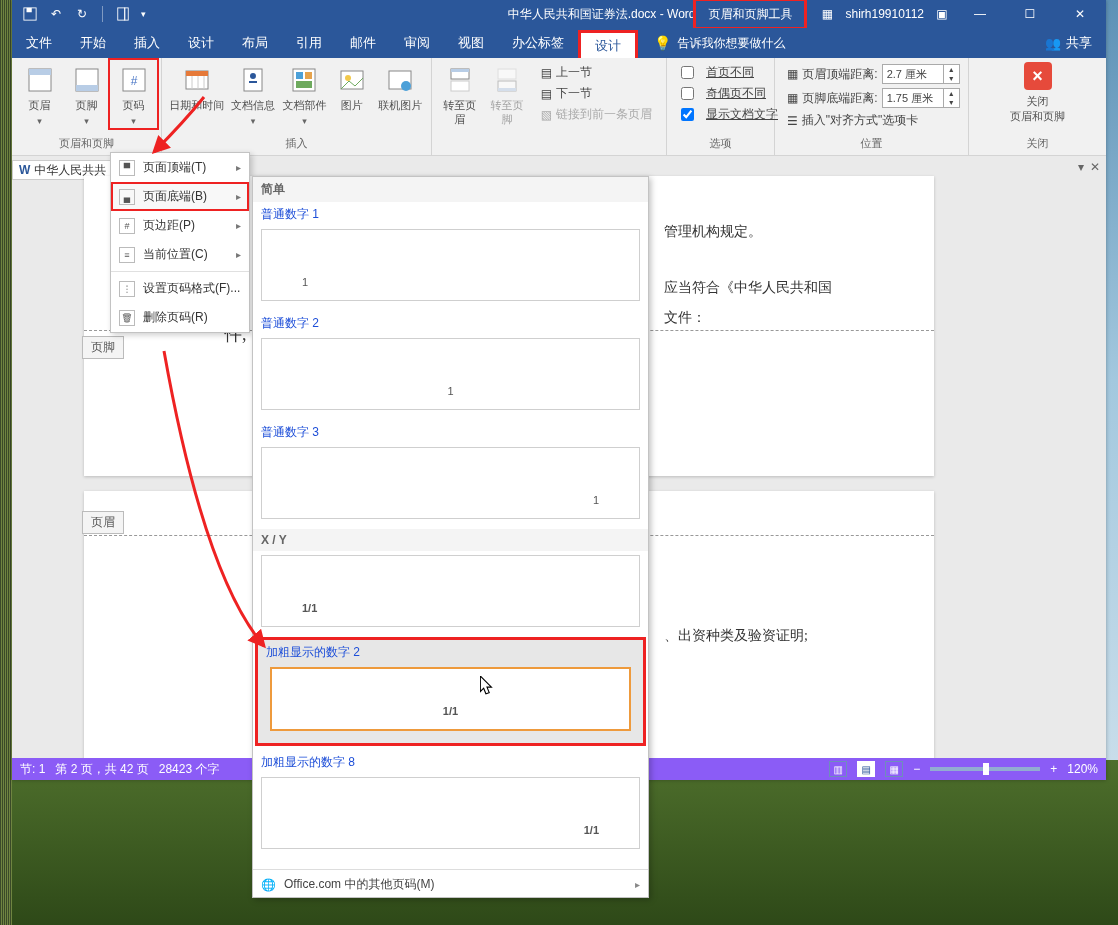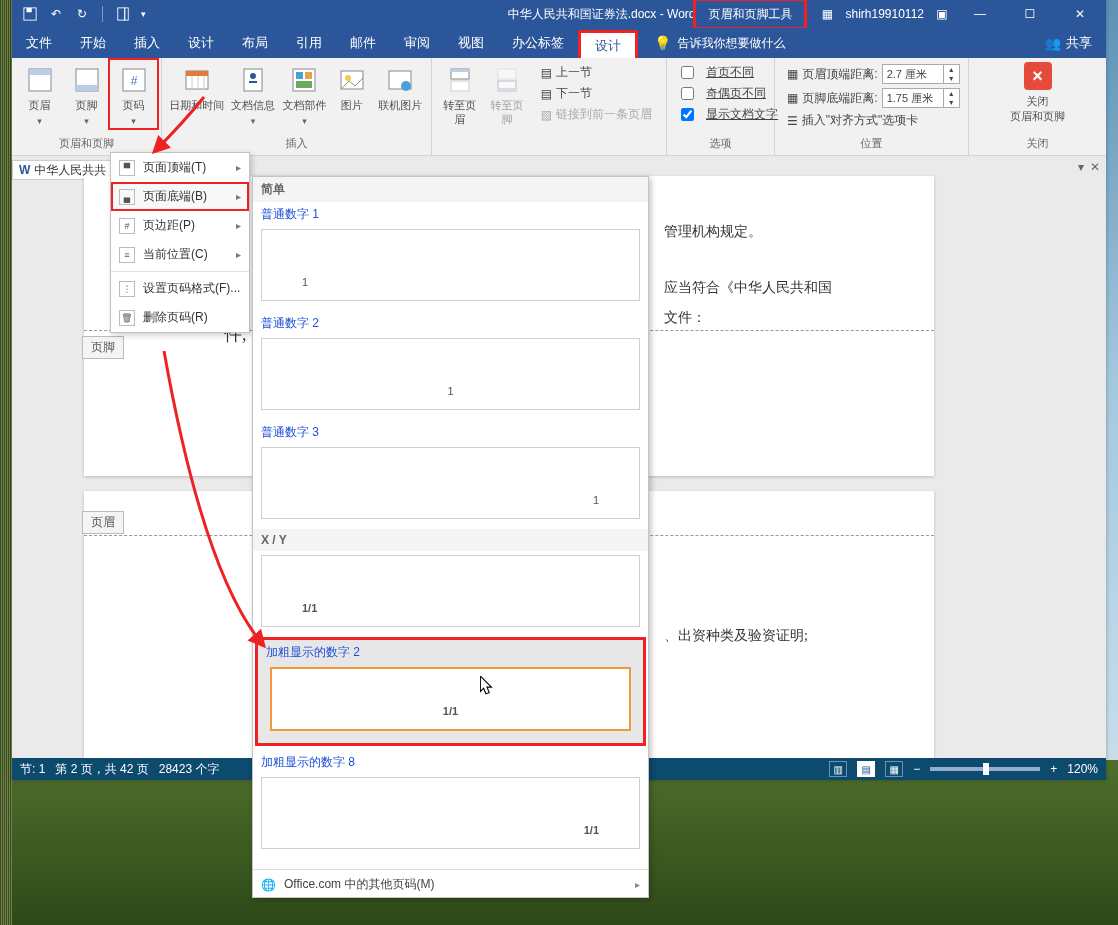--- a/index.html
+++ b/index.html
@@ -95,21 +95,21 @@
   .gal-sel .gal-prev { border:2px solid #ee9a3c; height:64px; }
   .gal-footer { border-top:1px solid #ddd; }
   .gal-foot-item { display:flex; align-items:center; gap:8px; padding:6px 8px; color:#444; }
   .gal-foot-item .sub { margin-left:auto; font-size:10px; color:#888; }
 
   .gallery ::-webkit-scrollbar { width:16px; }
   .gallery ::-webkit-scrollbar-track { background:#f0f0f0; }
   .gallery ::-webkit-scrollbar-thumb { background:#c6c6c6; border:2px solid #f0f0f0; }
 
   
-  .statusbar { height:22px; background:#0c4a6e; color:#fff; display:flex; align-items:center; font-size:12px; padding:0 8px; gap:10px; }
+  .statusbar { height:22px; background:#8b5cf6; color:#fff; display:flex; align-items:center; font-size:12px; padding:0 8px; gap:10px; }
   .statusbar .right { margin-left:auto; display:flex; align-items:center; gap:10px; }
   .zoom-slider { width:110px; height:4px; background:#92add1; position:relative; }
   .zoom-slider::after { content:""; position:absolute; left:53px; top:-4px; width:6px; height:12px; background:#fff; }
   .view-btn { width:18px; height:16px; border:1px solid #6e8ebb; display:inline-flex; align-items:center; justify-content:center; font-size:10px; }
   .view-btn.active { background:#fff; color:#2b579a; border-color:#fff; }
 
   .cursor { position:absolute; width:14px; height:20px; }
 
   
   .arrow { position:absolute; pointer-events:none; z-index:50; }

